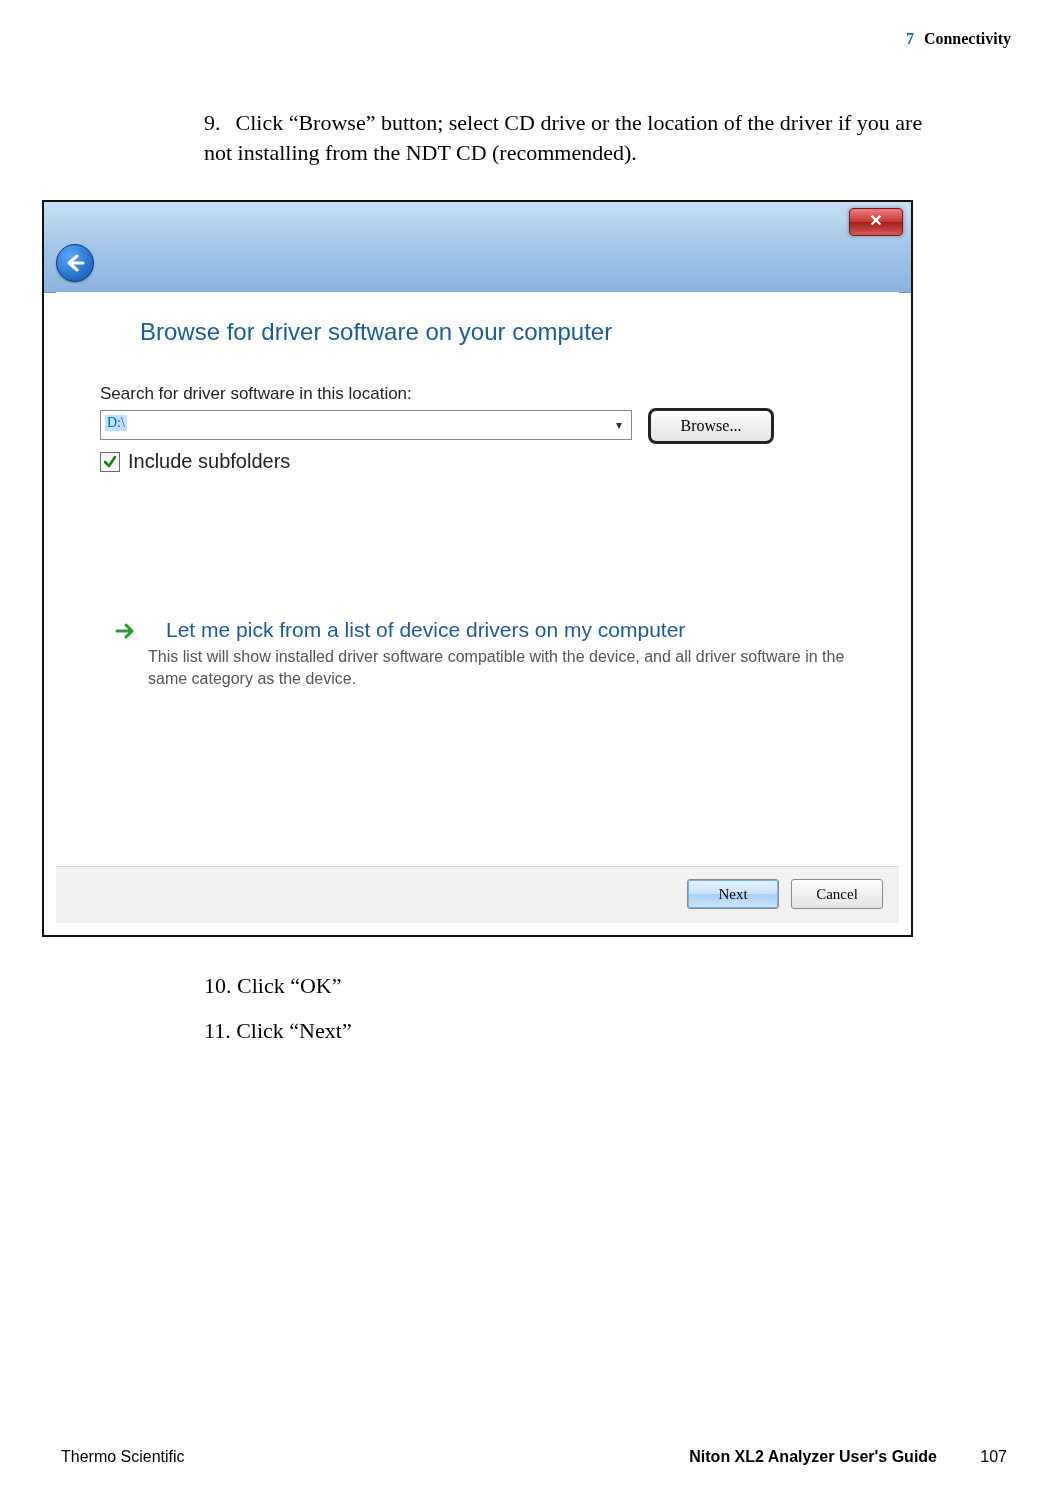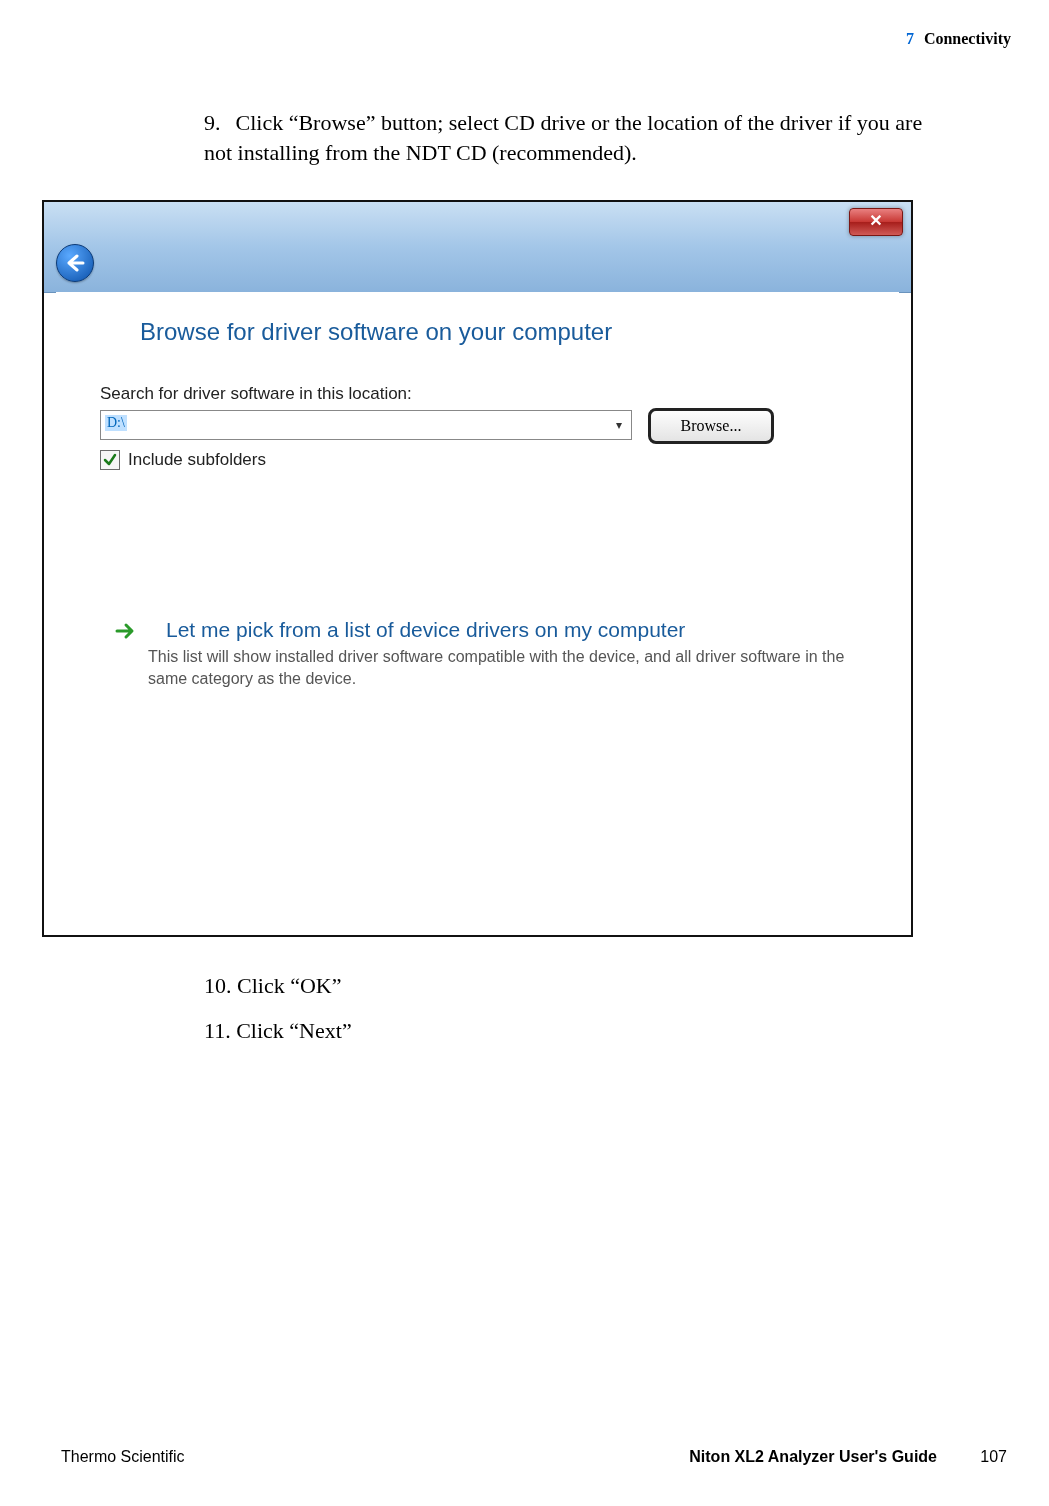--- a/index.html
+++ b/index.html
@@ -85,21 +85,21 @@
   position:absolute;right:4px;top:4px;width:16px;height:20px;
   display:flex;align-items:center;justify-content:center;font-size:12px;color:#333;
 }
 .browse{
   position:absolute;left:592px;top:116px;width:126px;height:36px;
   border:3px solid #222;border-radius:8px;
   background:linear-gradient(#fdfdfd,#e4e4e4);
   font:16px 'Segoe UI',Tahoma;cursor:pointer;
 }
 .chk-row{
-  position:absolute;left:44px;top:158px;font-size:17px;color:#222;display:flex;align-items:center;
+  position:absolute;left:44px;top:158px;font-size:20px;color:#222;display:flex;align-items:center;
 }
 .chk{
   width:18px;height:18px;border:1px solid #6b6b6b;background:#f6f6f6;margin-right:8px;
   display:inline-flex;align-items:center;justify-content:center;cursor:pointer;
 }
 .chk svg{display:block}
 
 .link-block{position:absolute;left:58px;top:326px;right:30px;cursor:pointer}
 .link-arrow{
   position:absolute;left:0;top:2px;width:22px;height:22px;
@@ -177,20 +177,24 @@
     </div>
 
     <div class="link-block">
       <svg class="link-arrow" viewBox="0 0 22 22">
         <path d="M3 11 H17 M12 5 L18 11 L12 17" stroke="#2a9a2a" stroke-width="3" fill="none" stroke-linecap="round" stroke-linejoin="round"></path>
       </svg>
       <div class="link-title">Let me pick from a list of device drivers on my computer</div>
       <div class="link-desc">This list will show installed driver software compatible with the device, and all driver software in the same category as the device.</div>
     </div>
 
+    <div class="btnbar">
+      <button class="btn next">Next</button>
+      <button class="btn cancel">Cancel</button>
+    </div>
   </div>
 </div>
 
 <div class="step s10">10. Click “OK”</div>
 <div class="step s11">11. Click “Next”</div>
 
 <div class="ftr">
   <span class="brand">Thermo Scientific</span>
   <span class="guide">Niton XL2 Analyzer User's Guide</span>
   <span class="pg">107</span>

